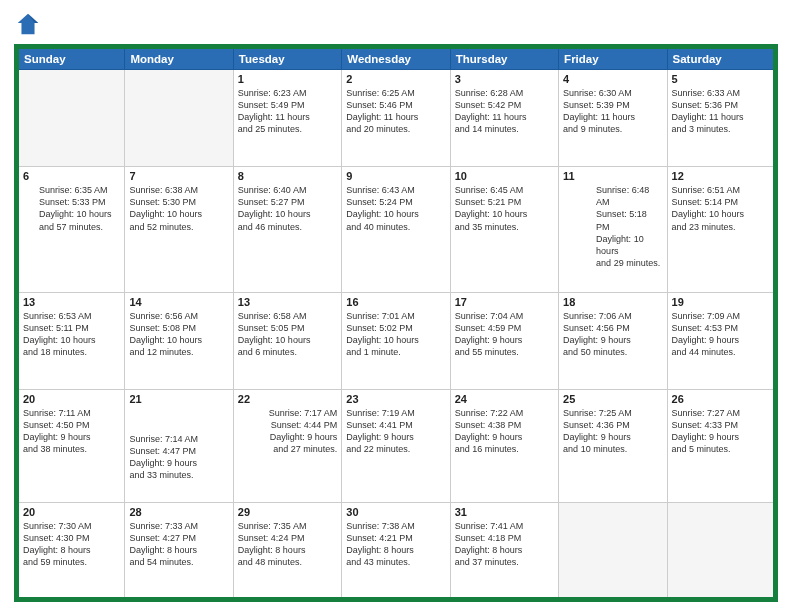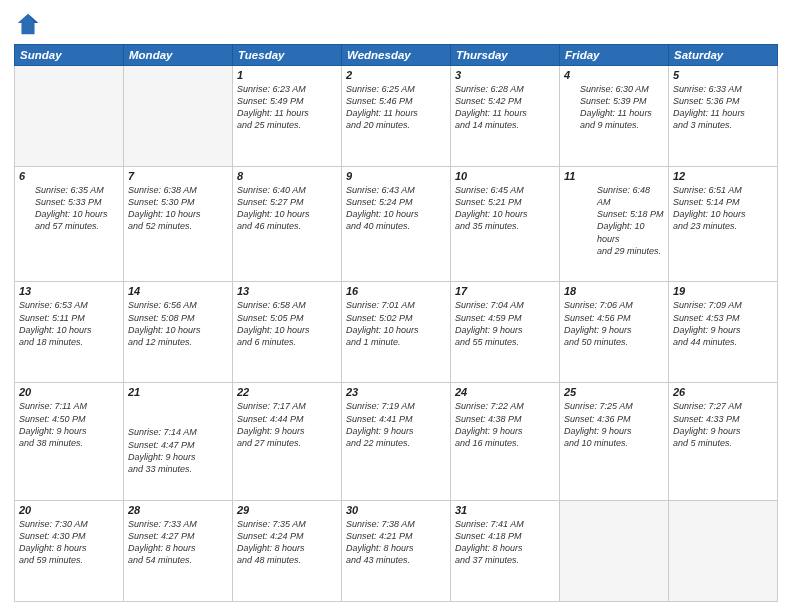--- a/index.html
+++ b/index.html
@@ -55,25 +55,24 @@
       font-weight: bold;
       color: #222;
       line-height: 1.1;
     }
     .title-location {
       font-size: 13px;
       color: #444;
     }
     .calendar {
       flex: 1;
-      border: 1px solid #15803d;
+      border: 5px solid #15803d;
       border-collapse: collapse;
       width: 100%;
       table-layout: fixed;
-      font-style: italic;
     }
     .calendar th {
       background: #2a6db5;
       color: #fff;
       text-align: left;
       padding: 4px 5px;
       font-size: 11.5px;
       border: 1px solid #1a5a9a;
     }
     .calendar td {
@@ -157,21 +156,21 @@
           </td>
           <td>
             <span class="day-num">3</span>
             <div class="day-info" style="white-space: pre-line;">Sunrise: 6:28 AM
 Sunset: 5:42 PM
 Daylight: 11 hours
 and 14 minutes.</div>
           </td>
           <td>
             <span class="day-num">4</span>
-            <div class="day-info" style="white-space: pre-line; margin-left: 16px;">Sunrise: 6:30 AM
+            <div class="day-info" style="white-space: pre-line;">Sunrise: 6:30 AM
 Sunset: 5:39 PM
 Daylight: 11 hours
 and 9 minutes.</div>
           </td>
           <td>
             <span class="day-num">5</span>
             <div class="day-info" style="white-space: pre-line;">Sunrise: 6:33 AM
 Sunset: 5:36 PM
 Daylight: 11 hours
 and 3 minutes.</div>
@@ -289,21 +288,21 @@
           </td>
           <td>
             <span class="day-num">21</span>
             <div class="day-info" style="white-space: pre-line; margin-top: 28px;">Sunrise: 7:14 AM
 Sunset: 4:47 PM
 Daylight: 9 hours
 and 33 minutes.</div>
           </td>
           <td>
             <span class="day-num">22</span>
-            <div class="day-info" style="white-space: pre-line;">Sunrise: 7:17 AM
+            <div class="day-info" style="white-space: pre-line; text-align: right;">Sunrise: 7:17 AM
 Sunset: 4:44 PM
 Daylight: 9 hours
 and 27 minutes.</div>
           </td>
           <td>
             <span class="day-num">23</span>
             <div class="day-info" style="white-space: pre-line;">Sunrise: 7:19 AM
 Sunset: 4:41 PM
 Daylight: 9 hours
 and 22 minutes.</div>

